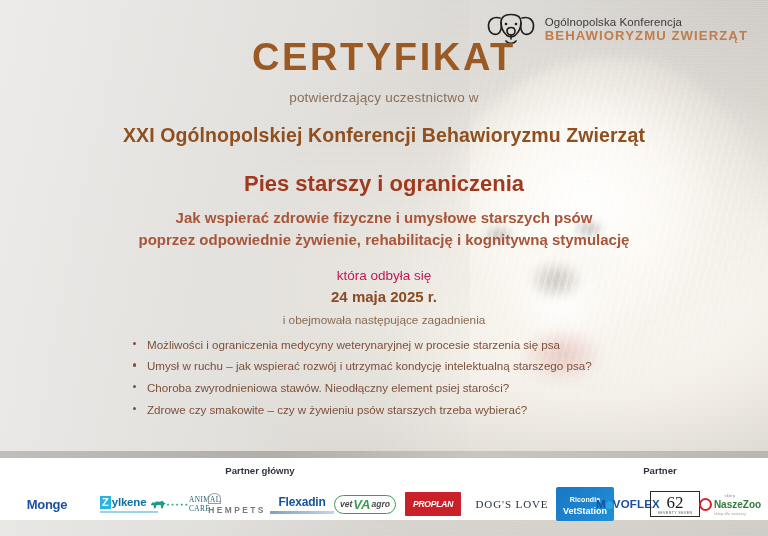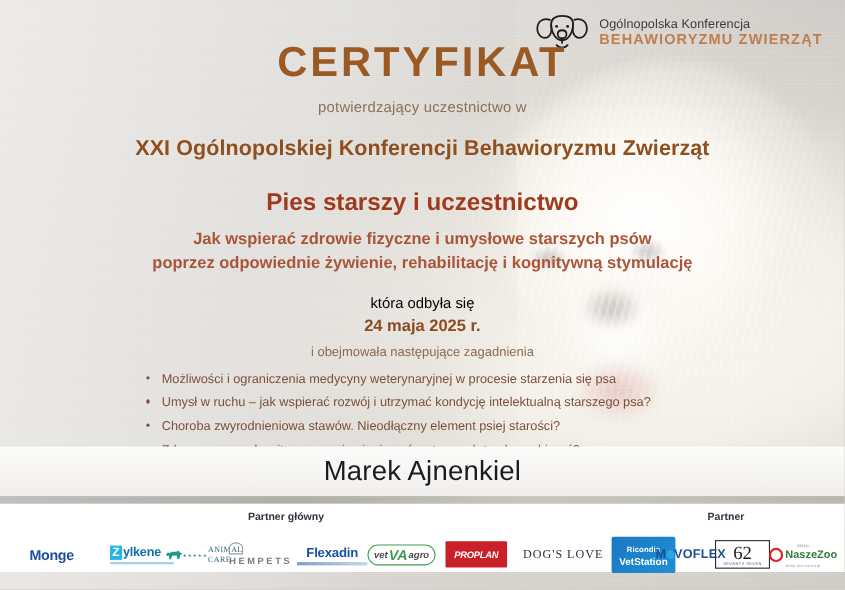--- a/index.html
+++ b/index.html
@@ -96,21 +96,21 @@
     margin-top:19px;font-size:19.5px;font-weight:bold;color:#8f4f1e;
     letter-spacing:.1px;
   }
   .topic{
     margin-top:24px;font-size:22px;font-weight:bold;color:#a03a1e;
   }
   .desc{
     margin-top:10px;font-size:15px;font-weight:bold;color:#a8553a;
     line-height:1.45;
   }
-  .held{margin-top:17px;font-size:13.5px;color:#000000;}
+  .held{margin-top:17px;font-size:13.5px;color:#be185d;}
   .date{margin-top:5px;font-size:15px;font-weight:bold;color:#8a4a22;}
   .incl{margin-top:8px;font-size:11.8px;color:#8a6a50;}
 
   .topics{
     margin:10px auto 0;width:520px;text-align:left;
     padding-left:18px;
   }
   .topic-item{
     position:relative;font-size:11.6px;color:#7d4f3a;
     line-height:1.32;margin-bottom:6.5px;padding-left:14px;
@@ -238,40 +238,37 @@
     <div class="logo-text">
       <div class="logo-l1">Ogólnopolska Konferencja</div>
       <div class="logo-l2">BEHAWIORYZMU ZWIERZĄT</div>
     </div>
   </div>
 
   <div class="content">
     <div class="title">CERTYFIKAT</div>
     <div class="subtitle">potwierdzający uczestnictwo w</div>
     <div class="conf-name">XXI Ogólnopolskiej Konferencji Behawioryzmu Zwierząt</div>
-    <div class="topic">Pies starszy i uczestnictwo</div>
+    <div class="topic">Pies starszy i ograniczenia</div>
     <div class="desc">
       <div>Jak wspierać zdrowie fizyczne i umysłowe starszych psów</div>
       <div>poprzez odpowiednie żywienie, rehabilitację i kognitywną stymulację</div>
     </div>
     <div class="held">która odbyła się</div>
     <div class="date">24 maja 2025 r.</div>
     <div class="incl">i obejmowała następujące zagadnienia</div>
 
     <div class="topics">
       <div class="topic-item">Możliwości i ograniczenia medycyny weterynaryjnej w procesie starzenia się psa</div>
       <div class="topic-item">Umysł w ruchu – jak wspierać rozwój i utrzymać kondycję intelektualną starszego psa?</div>
       <div class="topic-item">Choroba zwyrodnieniowa stawów. Nieodłączny element psiej starości?</div>
       <div class="topic-item">Zdrowe czy smakowite – czy w żywieniu psów starszych trzeba wybierać?</div>
     </div>
   </div>
 
-  <div class="name-band">
-    <div class="name">Marek Ajnenkiel</div>
-  </div>
   <div class="band-divider"></div>
 
   <div class="footer">
     <div class="partner-labels">
       <div class="partner-label main">Partner główny</div>
       <div class="partner-label sec">Partner</div>
     </div>
 
     <div class="logos">
 

